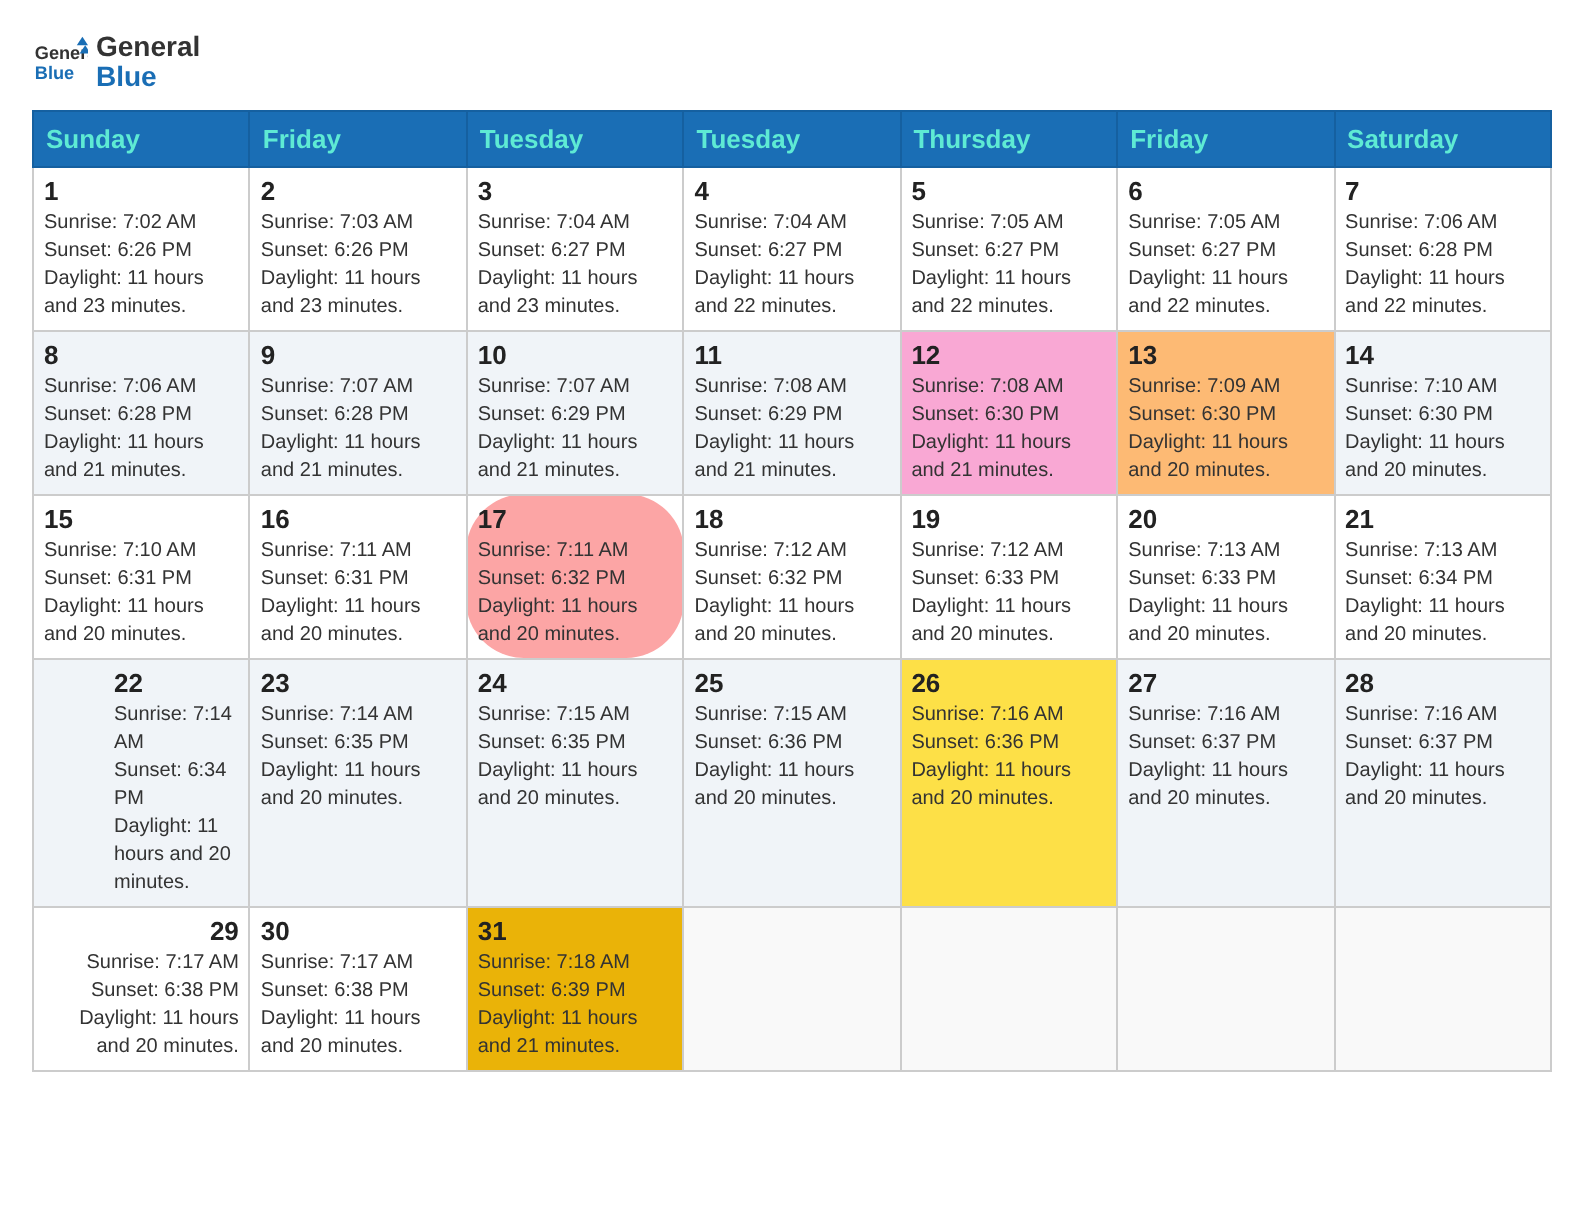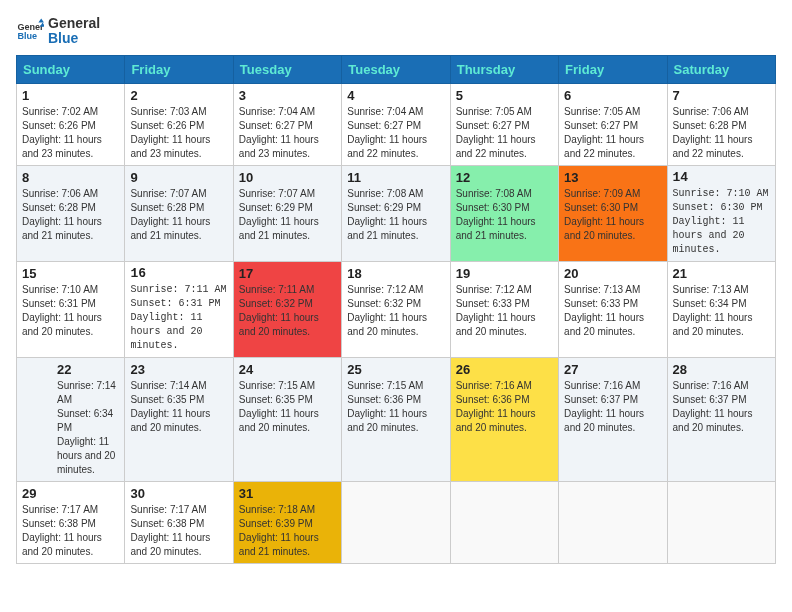--- a/index.html
+++ b/index.html
@@ -198,63 +198,63 @@
           </div>
         </td>
         <td style="background: rgb(240, 244, 248);">
           <span class="day-num">11</span>
           <div class="day-info">
             Sunrise: 7:08 AM<br>
             Sunset: 6:29 PM<br>
             Daylight: 11 hours and 21 minutes.
           </div>
         </td>
-        <td style="background: #86efac;">
+        <td style="background: #f9a8d4;">
           <span class="day-num">12</span>
           <div class="day-info">
             Sunrise: 7:08 AM<br>
             Sunset: 6:30 PM<br>
             Daylight: 11 hours and 21 minutes.
           </div>
         </td>
-        <td style="background: #f97316;">
+        <td style="background: #fdba74;">
           <span class="day-num">13</span>
           <div class="day-info">
             Sunrise: 7:09 AM<br>
             Sunset: 6:30 PM<br>
             Daylight: 11 hours and 20 minutes.
           </div>
         </td>
-        <td style="background: rgb(240, 244, 248); font-family: Liberation Mono, monospace;">
+        <td style="background: rgb(240, 244, 248);">
           <span class="day-num">14</span>
           <div class="day-info">
             Sunrise: 7:10 AM<br>
             Sunset: 6:30 PM<br>
             Daylight: 11 hours and 20 minutes.
           </div>
         </td>
       </tr>
       <tr>
         <td style="background: rgb(255, 255, 255);">
           <span class="day-num">15</span>
           <div class="day-info">
             Sunrise: 7:10 AM<br>
             Sunset: 6:31 PM<br>
             Daylight: 11 hours and 20 minutes.
           </div>
         </td>
-        <td style="background: rgb(255, 255, 255); font-family: Liberation Mono, monospace;">
+        <td style="background: rgb(255, 255, 255);">
           <span class="day-num">16</span>
           <div class="day-info">
             Sunrise: 7:11 AM<br>
             Sunset: 6:31 PM<br>
             Daylight: 11 hours and 20 minutes.
           </div>
         </td>
-        <td style="background: #ef4444;">
+        <td style="background: #fca5a5; border-radius: 29px;">
           <span class="day-num">17</span>
           <div class="day-info">
             Sunrise: 7:11 AM<br>
             Sunset: 6:32 PM<br>
             Daylight: 11 hours and 20 minutes.
           </div>
         </td>
         <td style="background: rgb(255, 255, 255);">
           <span class="day-num">18</span>
           <div class="day-info">
@@ -340,21 +340,21 @@
         <td style="background: rgb(240, 244, 248);">
           <span class="day-num">28</span>
           <div class="day-info">
             Sunrise: 7:16 AM<br>
             Sunset: 6:37 PM<br>
             Daylight: 11 hours and 20 minutes.
           </div>
         </td>
       </tr>
       <tr>
-        <td style="background: rgb(255, 255, 255);">
+        <td style="background: rgb(255, 255, 255); text-align: right;">
           <span class="day-num">29</span>
           <div class="day-info">
             Sunrise: 7:17 AM<br>
             Sunset: 6:38 PM<br>
             Daylight: 11 hours and 20 minutes.
           </div>
         </td>
         <td style="background: rgb(255, 255, 255);">
           <span class="day-num">30</span>
           <div class="day-info">

